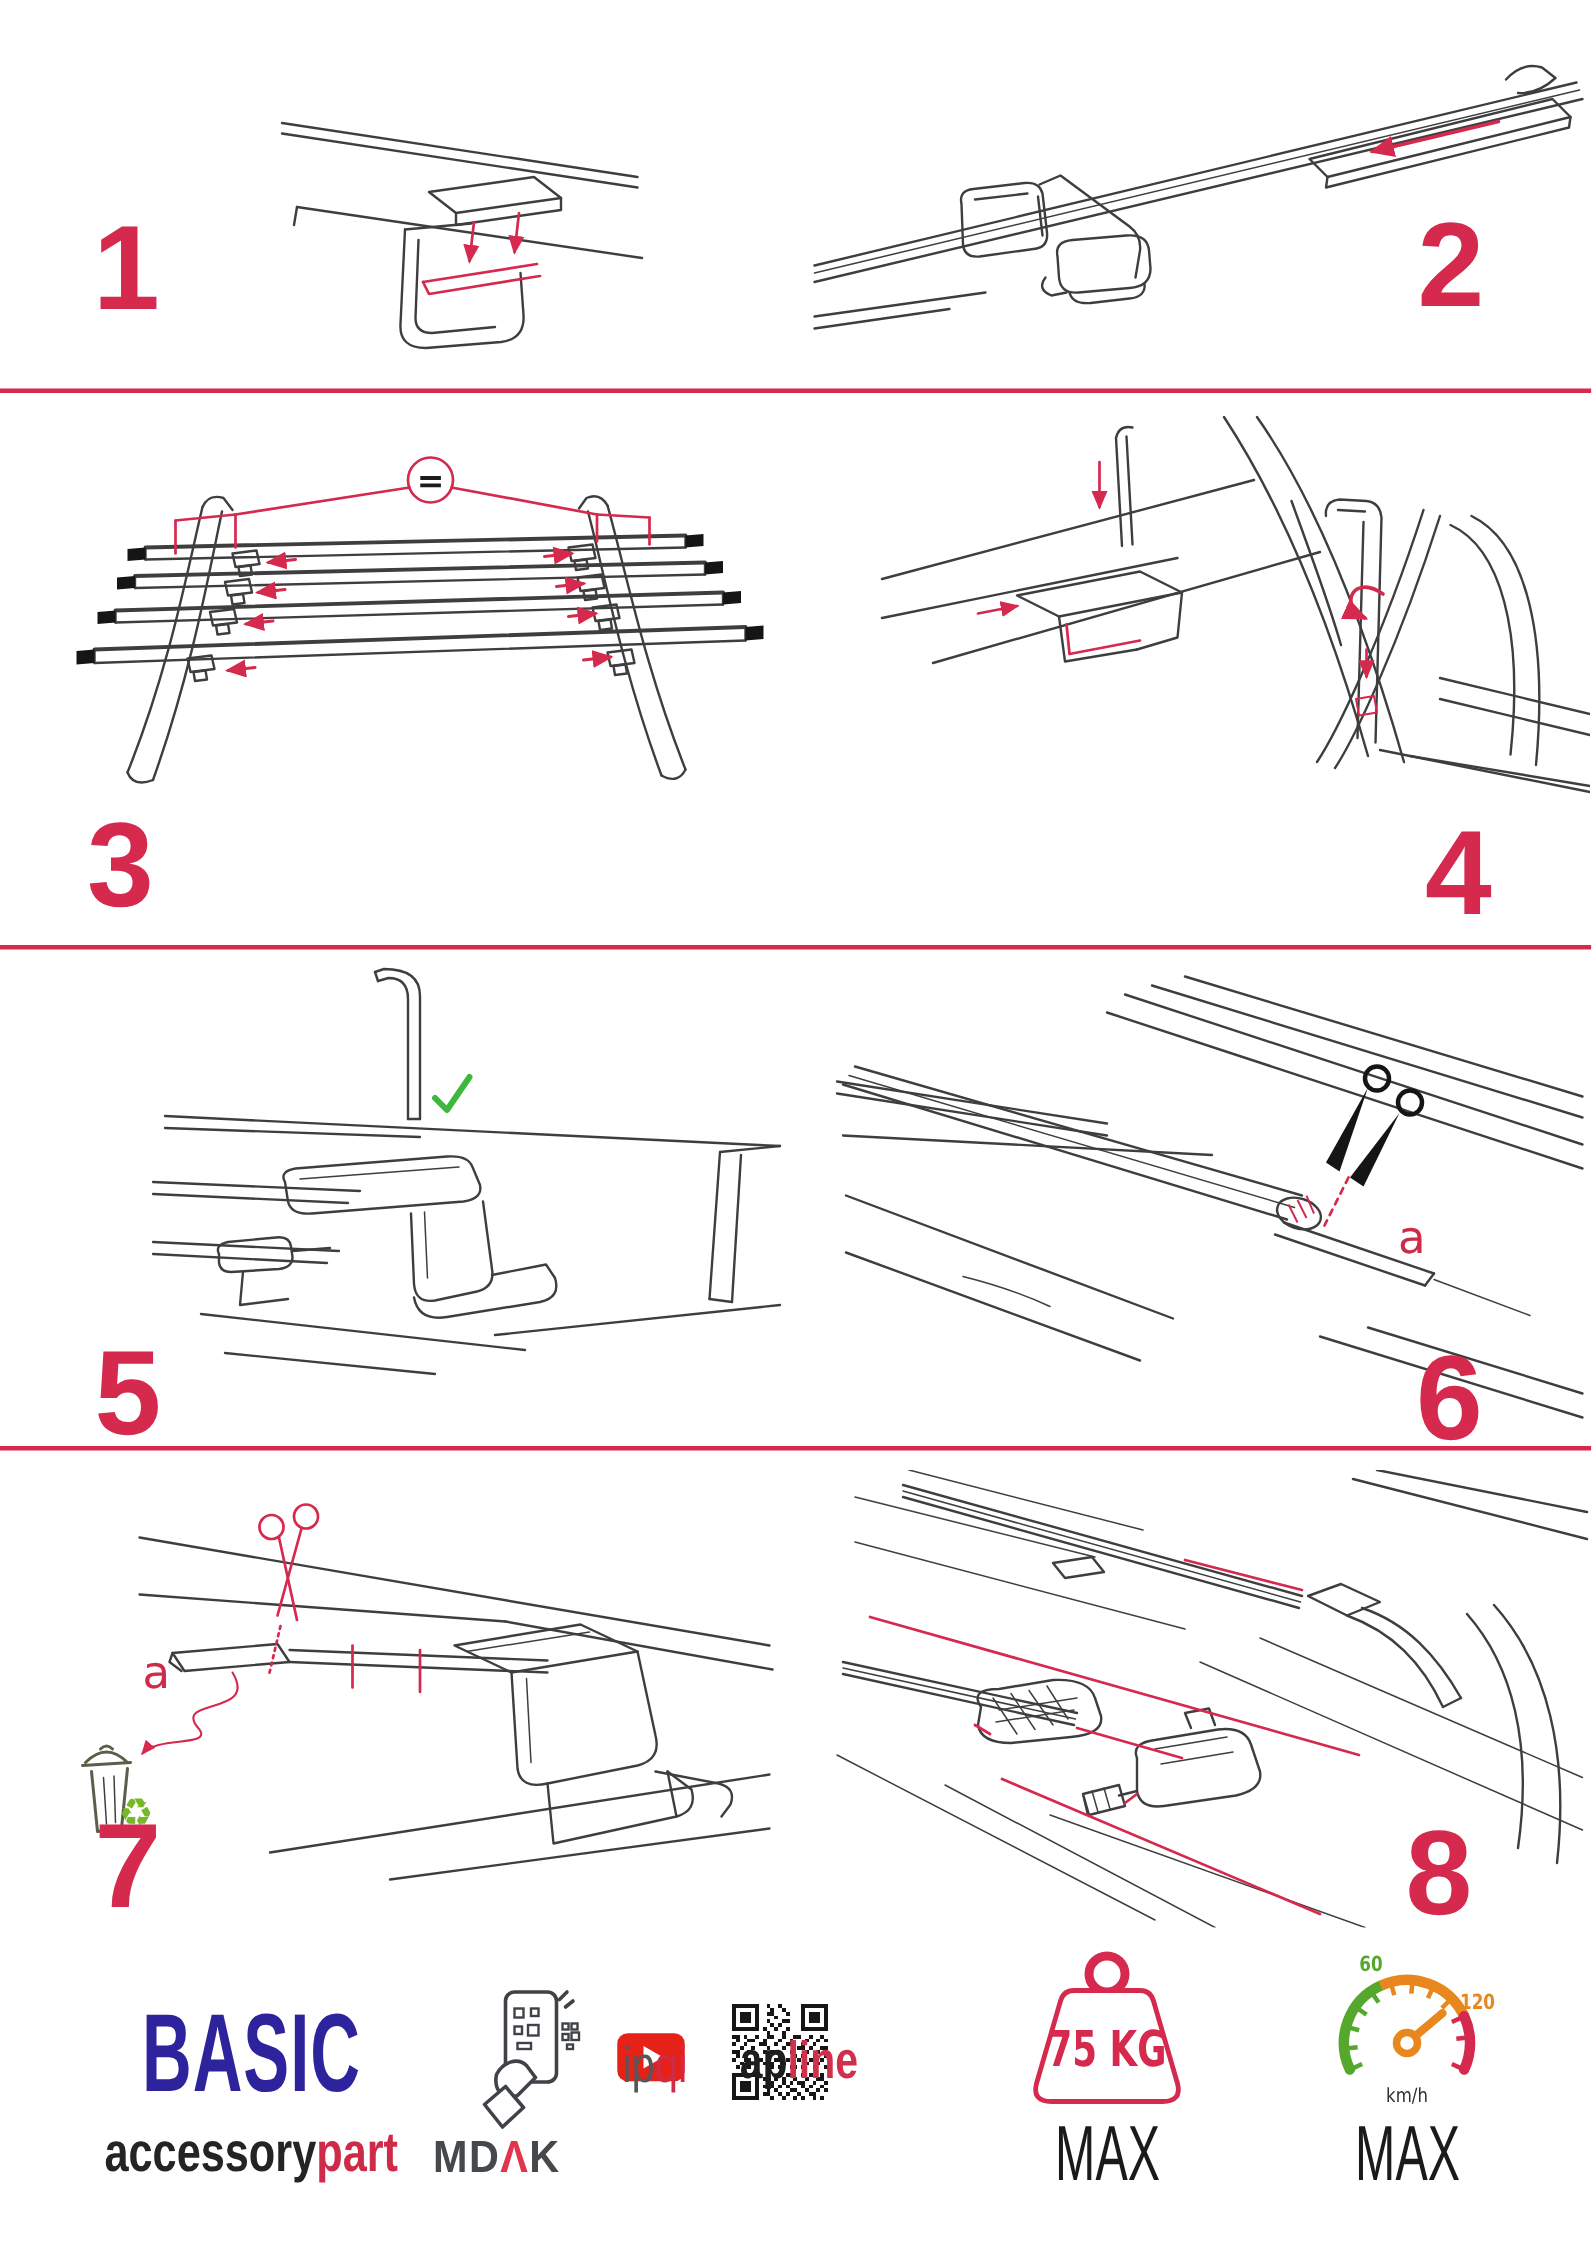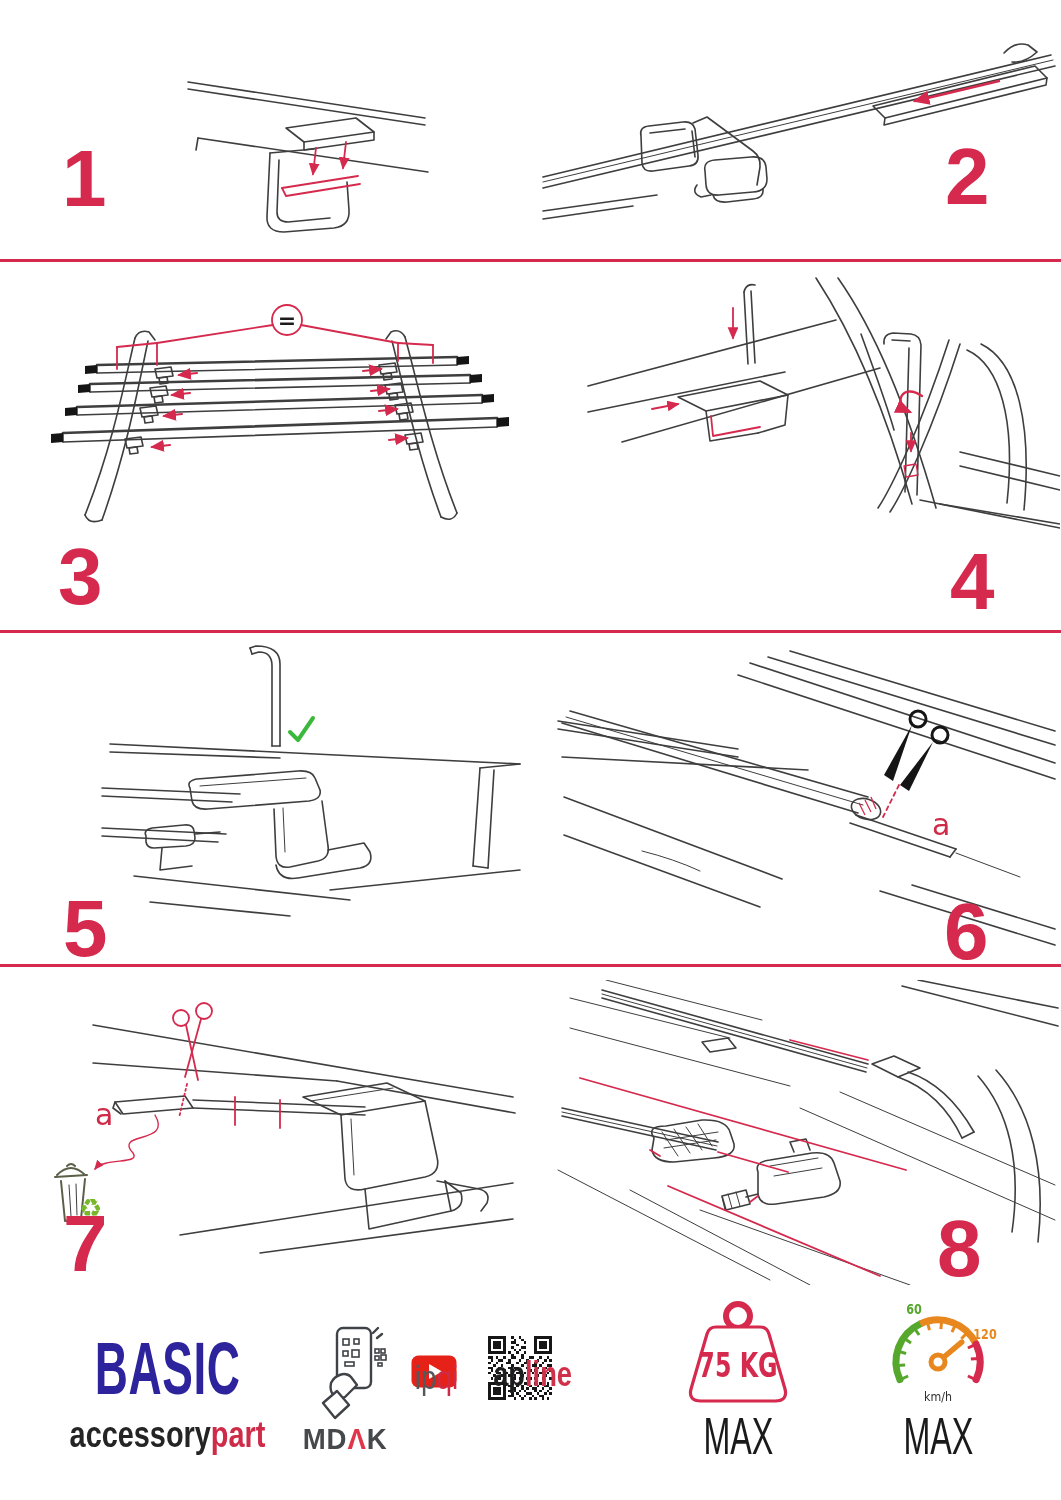--- a/index.html
+++ b/index.html
@@ -399,21 +399,21 @@
       <rect x="22" y="26" width="5" height="5"></rect>
         <rect x="31" y="25" width="7" height="7"></rect>
       <rect x="24" y="37" width="9" height="4"></rect>
       <rect x="54" y="24" width="4" height="4"></rect>
         <rect x="60" y="24" width="4" height="4"></rect>
       <rect x="54" y="31" width="4" height="4"></rect>
         <rect x="60" y="30" width="5" height="5"></rect>
       <rect x="57" y="38" width="4" height="3"></rect>
     </g>
   </svg>
-  <div class="brandblock" style="left:290px;top:1424px;width:110px">
+  <div class="brandblock" style="left:276px;top:1424px;width:110px">
     <span class="cond mdak-txt"><span>MD</span><span class="mdak-red">Λ</span><span>K</span></span>
   </div>
 
   <svg class="fig" style="left:411px;top:1355px" width="46" height="33" viewBox="0 0 46 33">
     <rect x="0.5" y="0.5" width="45" height="32" rx="7" fill="#e62117"></rect>
     <path d="M18 9 L18 24 L31 16.5 Z" fill="#ffffff"></path>
   </svg>
   <div class="brandblock" style="left:400px;top:1360px;width:72px">
     <span class="cond ipqi-txt"><span>ip</span><span class="ipqi-red">qi</span></span>
   </div>

